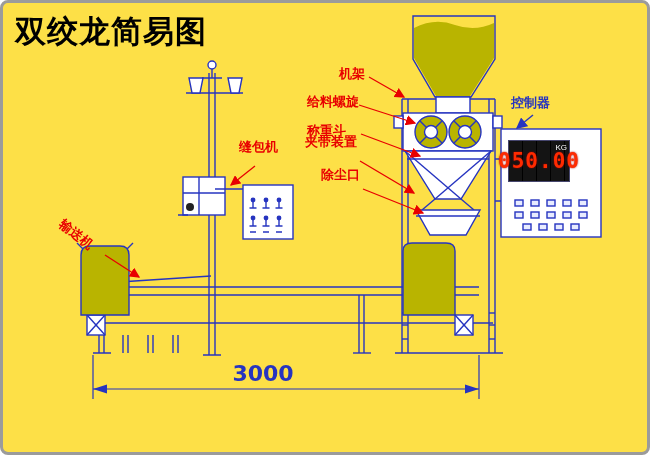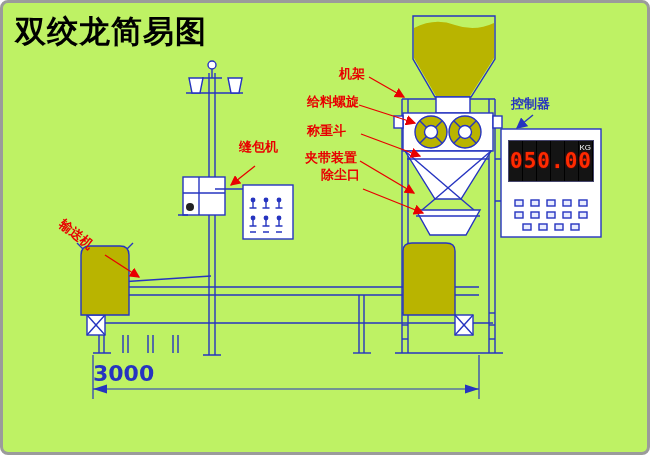--- a/index.html
+++ b/index.html
@@ -1,48 +1,48 @@
 <!DOCTYPE html>
 <html><head>
 <meta charset="utf-8">
 <style>
   html,body{margin:0;padding:0;background:#fff;}
   .page{
     position:relative;width:650px;height:455px;box-sizing:border-box;
-    border:3px solid #9b9b9b;border-radius:8px;background:#bef264;overflow:hidden;
+    border:3px solid #9b9b9b;border-radius:8px;background:#fde047;overflow:hidden;
     font-family:"DejaVu Sans",sans-serif;
   }
   .title{
     position:absolute;left:12px;top:8px;
     font-family:"DejaVu Serif",serif;font-weight:900;font-size:31px;color:#000;
     letter-spacing:1px;white-space:nowrap;
   }
   .lbl{
     position:absolute;font-size:13px;font-weight:bold;color:#e80000;
     white-space:nowrap;line-height:1;
   }
-  .lbl.blue{color:#2634c0;}
+  .lbl.blue{color:#2634c0;font-family:Liberation Mono, monospace;}
   .lbl.rot{transform:rotate(38deg);transform-origin:left top;}
   svg.diagram{position:absolute;left:0;top:0;}
   .display{
-    position:absolute;left:505px;top:137px;width:86px;height:42px;
+    position:absolute;left:505px;top:137px;width:62px;height:42px;
     background:#000;border:1px solid #46466e;box-sizing:border-box;
     display:flex;align-items:center;justify-content:center;
     background:repeating-linear-gradient(90deg,#141414 0 13px,#000 13px 14px);
   }
   .display .digits{
     font-family:"DejaVu Sans Mono",monospace;font-weight:bold;font-size:21px;
     color:#ff2b00;letter-spacing:1px;text-shadow:0 0 2px #a00000;
   }
   .display .unit{
     position:absolute;right:2px;top:2px;font-size:8px;color:#ffffff;
     font-family:Liberation Sans, sans-serif;
   }
   .dim-text{
-    position:absolute;left:90px;top:358px;width:340px;text-align:left;
+    position:absolute;left:90px;top:358px;width:340px;text-align:center;
     font-size:22px;font-weight:bold;color:#2634c0;
   }
 </style>
 </head>
 <body>
 
 <div class="page">
 
   <svg class="diagram" width="650" height="455" viewBox="0 0 650 455">
     <defs>
@@ -226,21 +226,21 @@
       </g>
       <line x1="530" y1="112" x2="514" y2="125" stroke="#2634c0" marker-end="url(#ba)"></line>
     </g>
   </svg>
 
   <div class="title">双绞龙简易图</div>
 
   <div class="lbl" style="left:336px;top:64px">机架</div>
   <div class="lbl" style="left:304px;top:92px">给料螺旋</div>
   <div class="lbl" style="left:304px;top:121px">称重斗</div>
-  <div class="lbl" style="left:302px;top:148px">夹带装置</div>
+  <div class="lbl" style="left:302px;top:132px">夹带装置</div>
   <div class="lbl" style="left:318px;top:165px">除尘口</div>
   <div class="lbl" style="left:236px;top:137px">缝包机</div>
   <div class="lbl rot" style="left:62px;top:214px">输送机</div>
   <div class="lbl blue" style="left:508px;top:94px">控制器</div>
 
   <div class="display">
     <span class="digits">050.00</span>
     <span class="unit">KG</span>
   </div>
 

